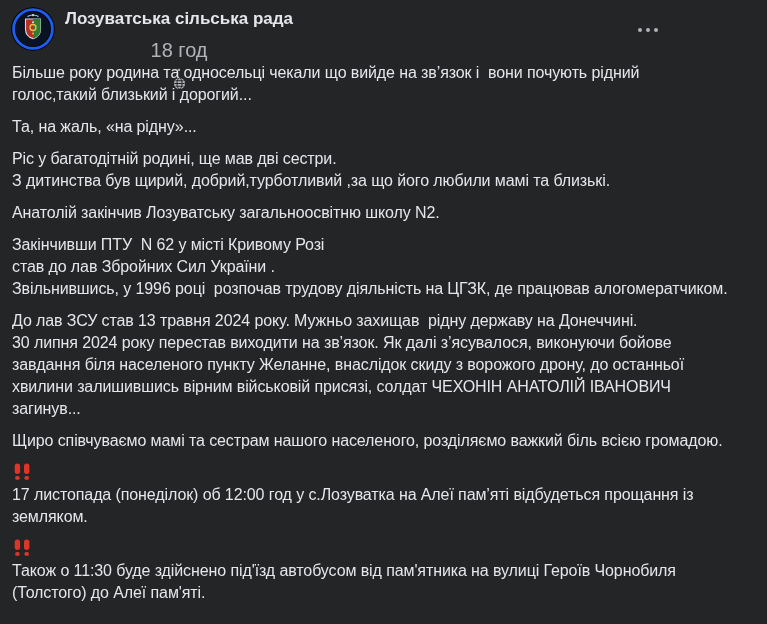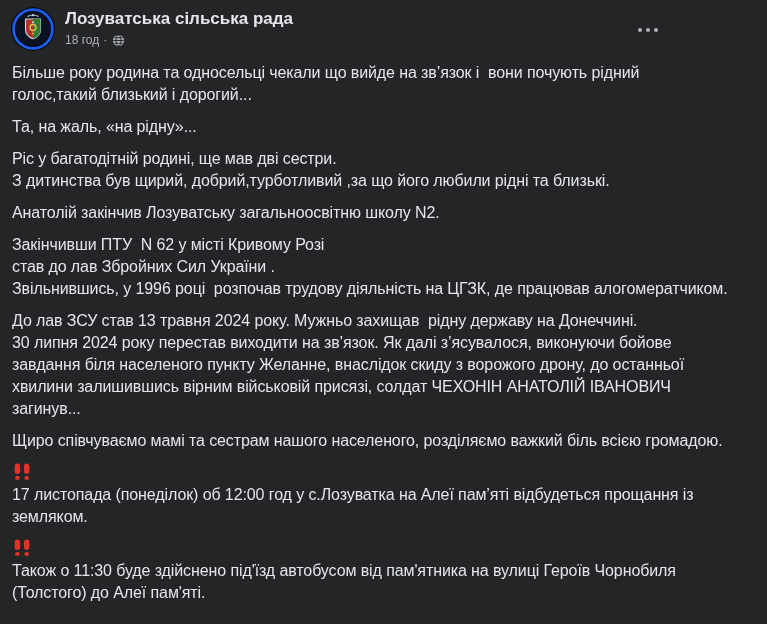--- a/index.html
+++ b/index.html
@@ -19,22 +19,22 @@
     width: 44px; height: 44px; border-radius: 50%;
     cursor: pointer; overflow: hidden;
   }
   .header-text { position: absolute; left: 65px; top: 8px; }
   .page-name {
     font-size: 17px; font-weight: bold;
     color: var(--text, #e4e6eb); line-height: 22px;
     cursor: pointer; display: inline-block;
   }
   .meta-row {
-    margin-top: 1px; display: flex; align-items: center;
-    font-size: 12px; color: var(--muted, #b0b3b8); line-height: 18px;
+    margin-top: 11px; display: flex; align-items: center;
+    font-size: 20px; color: var(--muted, #b0b3b8); line-height: 18px; flex-direction: column;
   }
   .meta-row .sep { margin: 0 4px; }
   .meta-row .timestamp { cursor: pointer; }
   .globe { display: inline-flex; margin-left: 1px; }
   .more-button {
     position: absolute; right: 10px; top: 16px;
     width: 36px; height: 28px; border-radius: 6px;
     display: flex; align-items: center; justify-content: center;
     gap: 3.5px; cursor: pointer;
   }
@@ -100,21 +100,21 @@
         <i></i>
         <i></i>
     </div>
   </div>
 
   <div class="post-body">
       <div class="paragraph"><span class="ptext">Більше року родина та односельці чекали що вийде на зв’язок і  вони почують рідний
 голос,такий близький і дорогий...</span></div>
       <div class="paragraph"><span class="ptext">Та, на жаль, «на рідну»...</span></div>
       <div class="paragraph"><span class="ptext">Ріс у багатодітній родині, ще мав дві сестри.
-З дитинства був щирий, добрий,турботливий ,за що його любили рідні та близькі.</span></div>
+З дитинства був щирий, добрий,турботливий ,за що його любили мамі та близькі.</span></div>
       <div class="paragraph"><span class="ptext">Анатолій закінчив Лозуватську загальноосвітню школу N2.</span></div>
       <div class="paragraph"><span class="ptext">Закінчивши ПТУ  N 62 у місті Кривому Розі
 став до лав Збройних Сил України .
 Звільнившись, у 1996 році  розпочав трудову діяльність на ЦГЗК, де працював алогомератчиком.</span></div>
       <div class="paragraph"><span class="ptext">До лав ЗСУ став 13 травня 2024 року. Мужньо захищав  рідну державу на Донеччині.
 30 липня 2024 року перестав виходити на зв’язок. Як далі з’ясувалося, виконуючи бойове
 завдання біля населеного пункту Желанне, внаслідок скиду з ворожого дрону, до останньої
 хвилини залишившись вірним військовій присязі, солдат ЧЕХОНІН АНАТОЛІЙ ІВАНОВИЧ
 загинув...</span></div>
       <div class="paragraph"><span class="ptext">Щиро співчуваємо мамі та сестрам нашого населеного, розділяємо важкий біль всією громадою.</span></div>

